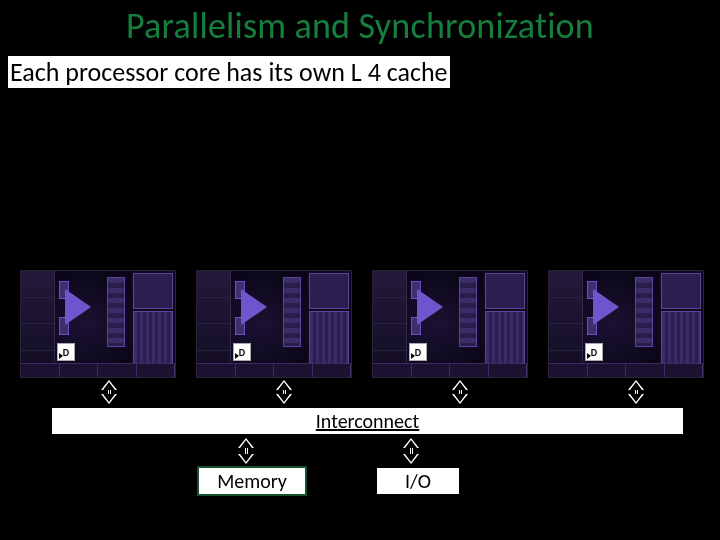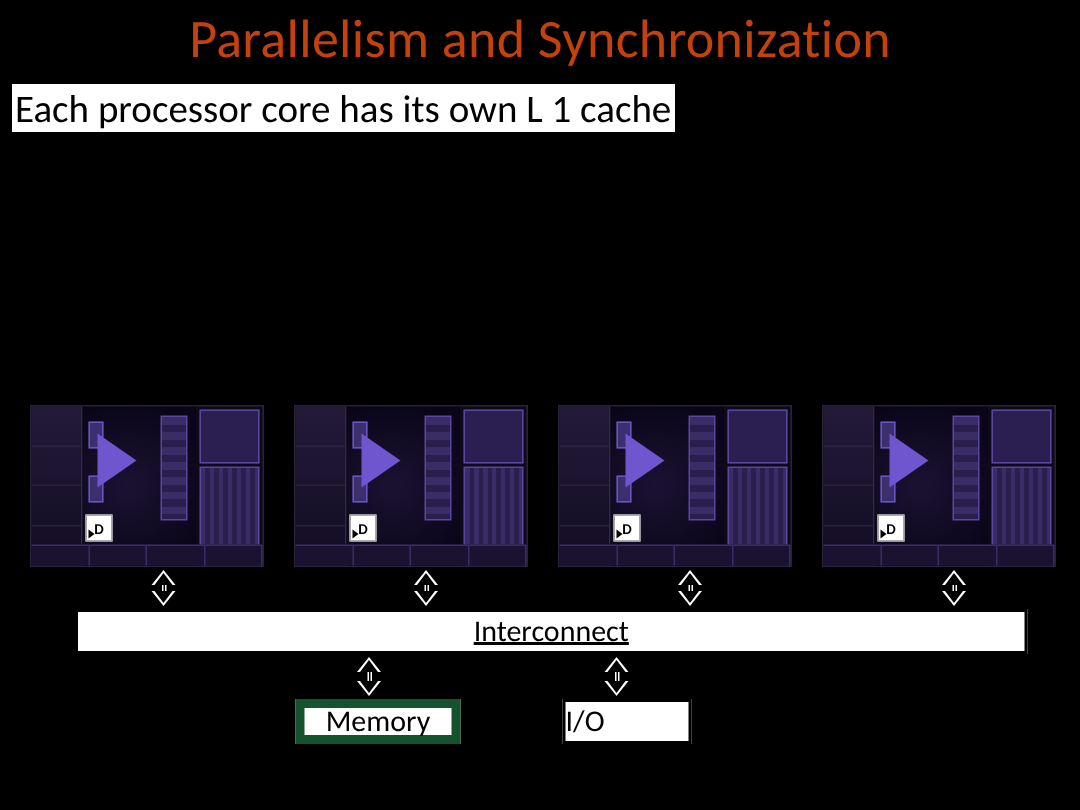--- a/index.html
+++ b/index.html
@@ -1,20 +1,20 @@
 <!DOCTYPE html>
 <html><head>
 <meta charset="utf-8">
 <style>
   * { box-sizing: border-box; margin: 0; padding: 0; }
   html, body { width: 720px; height: 540px; background: #000; font-family: "Segoe UI", Calibri, Arial, sans-serif; color: #000; overflow: hidden; }
 
   .slide { width: 720px; height: 540px; position: relative; background: #000; }
 
-  .title { position: absolute; top: 4px; left: 0; right: 0; text-align: center; font-size: 36px; font-weight: 400; color: #c2410c; letter-spacing: 0.2px; }
+  .title { position: absolute; top: 4px; left: 0; right: 0; text-align: center; font-size: 36px; font-weight: 400; color: #15803d; letter-spacing: 0.2px; }
 
   .subtitle { position: absolute; top: 56px; left: 8px; font-size: 26px; color: #000; background: #fff; padding: 0 2px; }
 
   .cores-row { position: absolute; top: 270px; left: 20px; right: 4px; display: flex; gap: 20px; }
   .core { width: 156px; height: 108px; background: #0f0a1a; border: 1px solid #2a2338; position: relative; display: flex; flex-direction: row; }
   .core .left   { flex: 0 0 34px; background: linear-gradient(#231a3a,#120c22); border-right: 1px solid #33284a; display:flex; flex-direction:column; }
   .core .left .pin { flex:1; border-bottom:1px solid #2a2040; }
   .core .mid    { flex: 1 1 auto; position: relative; background: radial-gradient(circle at 40% 50%, #1b1233 0%, #0a0618 80%); }
   .core .alu    { position:absolute; left:4px; top:8px; width:46px; height:60px; }
   .core .alu .tri { position:absolute; left:6px; top:10px; width:0; height:0; border-top:18px solid transparent; border-bottom:18px solid transparent; border-left:26px solid #6a52c4; filter:brightness(1.05); }
@@ -33,33 +33,33 @@
   .arrow-v { position:absolute; width:18px; display:flex; flex-direction:column; align-items:center; }
   .arrow-v .shaft { width:3px; flex:1; background:#000; border-left:1px solid #fff; border-right:1px solid #fff; }
   .arrow-v .head-up, .arrow-v .head-dn { width:0; height:0; }
   .arrow-v .head-up { border-left:8px solid transparent; border-right:8px solid transparent; border-bottom:10px solid #fff; position:relative;}
   .arrow-v .head-up::after{ content:""; position:absolute; left:-6px; top:2px; border-left:6px solid transparent; border-right:6px solid transparent; border-bottom:8px solid #000;}
   .arrow-v .head-dn { border-left:8px solid transparent; border-right:8px solid transparent; border-top:10px solid #fff; position:relative;}
   .arrow-v .head-dn::after{ content:""; position:absolute; left:-6px; bottom:2px; border-left:6px solid transparent; border-right:6px solid transparent; border-top:8px solid #000;}
 
   .interconnect { position:absolute; top:406px; left:50px; width:635px; height:30px; background:#fff; border:2px solid #000; display:flex; align-items:center; justify-content:center; font-size:20px;text-decoration:underline; }
 
-  .memory { position:absolute; top:466px; left:197px; width:110px; height:30px; background:#fff; border:6px solid #14532d; display:flex; align-items:center; justify-content:center; font-size:20px; }
-  .io     { position:absolute; top:466px; left:375px; width:86px; height:30px; background:#fff; border:2px solid #000; display:flex; align-items:center; font-size:20px; }
+  .memory { position:absolute; top:466px; left:197px; width:110px; height:30px; background:#fff; border:2px solid #14532d; display:flex; align-items:center; justify-content:center; font-size:20px; }
+  .io     { position:absolute; top:466px; left:375px; width:86px; height:30px; background:#fff; border:2px solid #000; display:flex; align-items:center; justify-content:center; font-size:20px; }
 
   .arrow-ic { top:380px; height:24px; }
   .arrow-mem{ top:438px; height:26px; }
 </style>
 </head>
 <body>
 
 <div class="slide">
 
   <div class="title">Parallelism and Synchronization</div>
-  <div class="subtitle">Each processor core has its own L 1 cache</div>
+  <div class="subtitle">Each processor core has its own L 4 cache</div>
 
   <div class="cores-row">
 
     <div class="core">
       <div class="left">
           <div class="pin"></div>
           <div class="pin"></div>
           <div class="pin"></div>
           <div class="pin"></div>
         </div>

